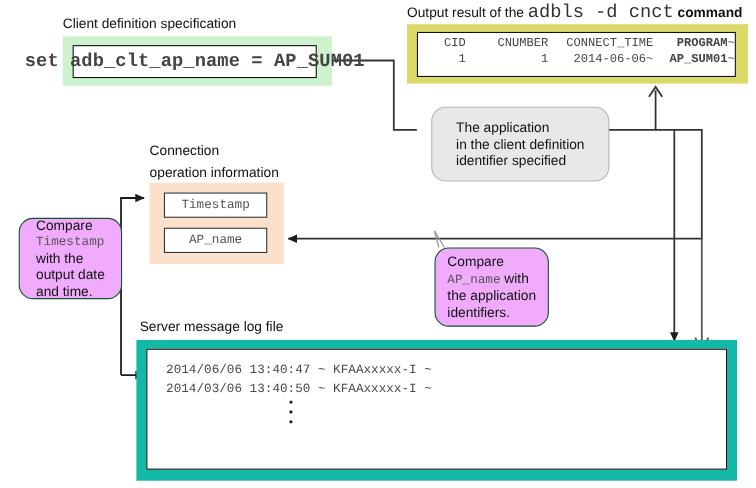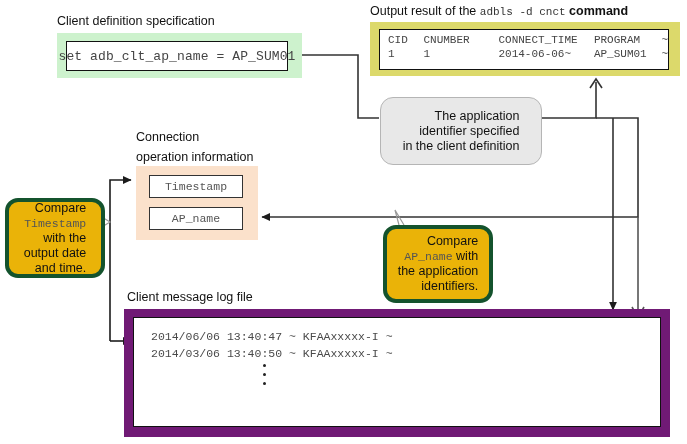--- a/index.html
+++ b/index.html
@@ -17,77 +17,77 @@
   
   #client-outer{
     position:absolute;left:57px;top:33px;width:245px;height:45px;
     background:#cdf2cd;
   }
   #client-inner{
     position:absolute;left:9px;top:8px;width:220px;height:28px;
     background:#fff;border:1.5px solid #111;
     display:flex;align-items:center;justify-content:center;
   }
-  #client-inner span{font-size:13px;color:#444;letter-spacing:.1px;white-space:nowrap;}
+  #client-inner span{font-size:17px;color:#444;letter-spacing:.1px;white-space:nowrap;font-weight:bold;}
 
   
   #out-outer{
     position:absolute;left:370px;top:22px;width:310px;height:54px;
     background:#dcd96b;
   }
   #out-inner{
     position:absolute;left:9px;top:7px;width:288px;height:39px;
     background:#fff;border:1.5px solid #111;
   }
   #out-inner table{border-collapse:collapse;margin:4px 0 0 8px;}
   #out-inner td{font-family:"Liberation Mono","DejaVu Sans Mono",monospace;
-    font-size:11px;color:#444;padding:0 0 2px 0;white-space:nowrap;}
+    font-size:11px;color:#444;padding:0 0 2px 0;white-space:nowrap;text-align:right;}
   #out-inner td.c1{width:36px;}
   #out-inner td.c2{width:76px;margin-top:21px;}
   #out-inner td.c3{width:96px;margin-left:32px;}
-  #out-inner td.c4{width:68px;}
+  #out-inner td.c4{width:68px;font-weight:bold;}
 
   
   #conn-outer{
     position:absolute;left:136px;top:166px;width:122px;height:74px;
     background:#fbe1cb;
   }
   .conn-field{
     position:absolute;left:13px;width:92px;height:21px;
     background:#fff;border:1.5px solid #333;
     display:flex;align-items:center;justify-content:center;
   }
   .conn-field span{font-family:"Liberation Mono","DejaVu Sans Mono",monospace;
     font-size:11.5px;color:#555;}
   #field-ts{top:9px;}
   #field-ap{top:41px;}
 
   
   #log-outer{
     position:absolute;left:124px;top:309px;width:546px;height:128px;
-    background:#701a75;
+    background:#14b8a6;
   }
   #log-inner{
     position:absolute;left:9px;top:8px;width:526px;height:108px;
     background:#fff;border:1.5px solid #111;
   }
   #log-lines{margin:11px 0 0 17px;}
   .logline{font-family:"Liberation Mono","DejaVu Sans Mono",monospace;
     font-size:11.5px;color:#4a4a4a;line-height:16.5px;white-space:pre;}
   #dots{margin:2px 0 0 112px;}
   #dots i{display:block;width:3px;height:3px;border-radius:50%;
     background:#222;margin-bottom:6px;}
 
   
   .callout{
     position:absolute;background:#e8e8e8;border:1px solid #b5b5b5;
-    border-radius:13px;text-align:right;font-size:12.5px;line-height:15px;
-    color:#111;display:flex;align-items:center;justify-content:center;
-  }
-  .callout.white{background:#eab308;border:4px solid #14532d;}
+    border-radius:13px;text-align:left;font-size:12.5px;line-height:15px;
+    color:#111;display:flex;align-items:center;justify-content:center;margin-left:12px;
+  }
+  .callout.white{background:#f0abfc;border:1px solid #14532d;}
   #callout-appid{left:380px;top:97px;width:160px;height:66px;}
   #callout-ts{left:5px;top:198px;width:92px;height:72px;}
   #callout-apname{left:383px;top:225px;width:102px;height:70px;}
   .callout .mono{font-size:11.5px;color:#555;}
 </style>
 </head>
 <body>
 
 <svg id="wires" viewBox="0 0 687 444" xmlns="http://www.w3.org/2000/svg">
   <defs>
@@ -120,21 +120,21 @@
 
 <div class="cap" style="left:57px;top:14px;">Client definition specification</div>
 
 <div id="client-outer">
   <div id="client-inner">
     <span class="mono">set adb_clt_ap_name = AP_SUM01</span>
   </div>
 </div>
 
 <div class="cap" style="left:370px;top:4px;">
-  <span>Output result of the </span><span class="mono" style="font-size:11px;color:#333;">adbls -d cnct</span><span style="font-weight:bold;text-align:right;"> command</span>
+  <span>Output result of the </span><span class="mono" style="font-size:17px;color:#333;">adbls -d cnct</span><span style="font-weight:bold;text-align:right;"> command</span>
 </div>
 
 <div id="out-outer">
   <div id="out-inner">
     <table>
       <tbody>
           <tr>
         <td class="c1">CID</td>
         <td class="c2">CNUMBER</td>
         <td class="c3">CONNECT_TIME</td>
@@ -158,41 +158,41 @@
 
 <div id="conn-outer">
   <div class="conn-field" id="field-ts">
     <span>Timestamp</span>
   </div>
   <div class="conn-field" id="field-ap">
     <span>AP_name</span>
   </div>
 </div>
 
-<div class="cap" style="left:127px;top:290px;">Client message log file</div>
+<div class="cap" style="left:127px;top:290px;">Server message log file</div>
 
 <div id="log-outer">
   <div id="log-inner">
     <div id="log-lines">
       <div class="logline">2014/06/06 13:40:47 ~ KFAAxxxxx-I ~</div>
       <div class="logline">2014/03/06 13:40:50 ~ KFAAxxxxx-I ~</div>
       <div id="dots">
         <i></i>
           <i></i>
           <i></i>
       </div>
     </div>
   </div>
 </div>
 
 <div class="callout" id="callout-appid">
   <div>
     <div>The application</div>
+    <div>in the client definition</div>
     <div>identifier specified</div>
-    <div>in the client definition</div>
   </div>
 </div>
 
 <div class="callout white" id="callout-ts">
   <div>
     <div>Compare</div>
     <div class="mono">Timestamp</div>
     <div>with the</div>
     <div>output date</div>
     <div>and time.</div>

